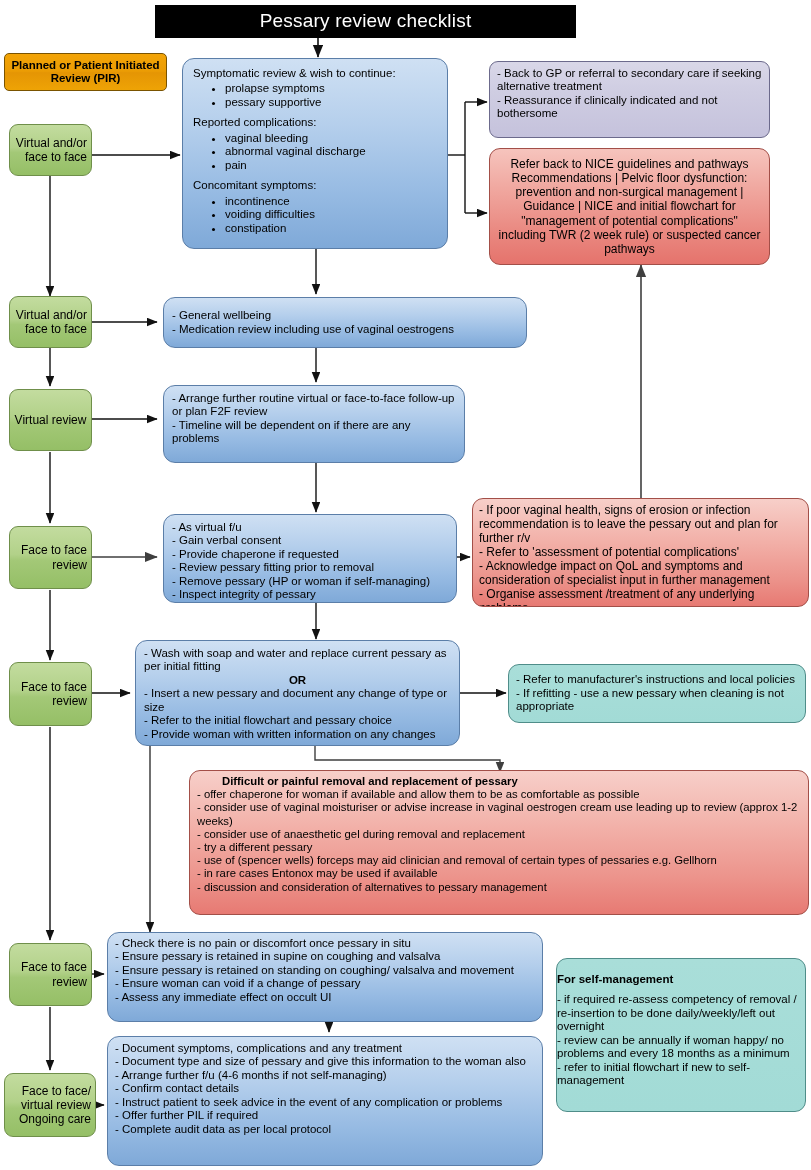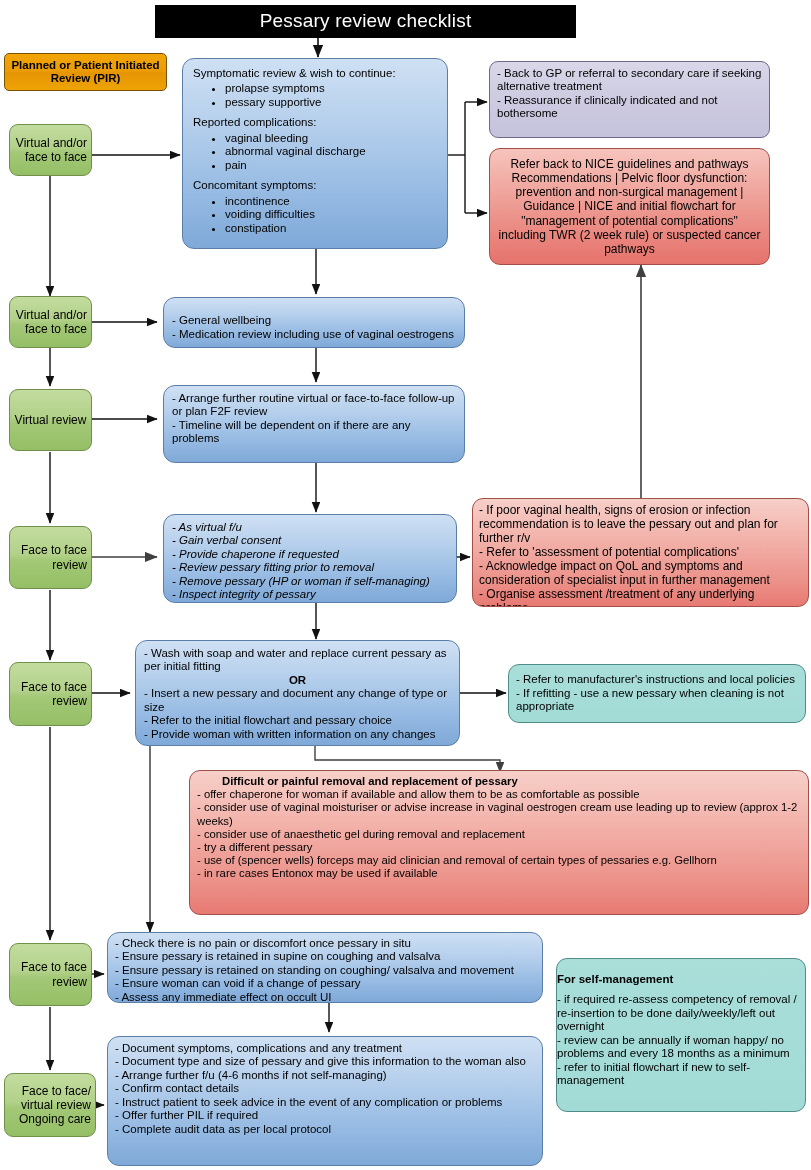--- a/index.html
+++ b/index.html
@@ -224,31 +224,31 @@
 
   <div class="node n-purple" style="left:489px; top:61px; width:281px; height:77px;">
     <p class="line">- Back to GP or referral to secondary care if seeking alternative treatment</p>
     <p class="line">- Reassurance if clinically indicated and not bothersome</p>
   </div>
 
   <div class="node n-red" style="left:489px; top:148px; width:281px; height:117px; display:flex; align-items:center; justify-content:center;">
     <p class="line center">Refer back to NICE guidelines and pathways Recommendations | Pelvic floor dysfunction: prevention and non-surgical management | Guidance | NICE and initial flowchart for "management of potential complications" including TWR (2 week rule) or suspected cancer pathways</p>
   </div>
 
-  <div class="node n-blue" style="left:163px; top:297px; width:302px; height:51px; display:flex; flex-direction:column; justify-content:flex-end;">
+  <div class="node n-blue" style="left:163px; top:297px; width:364px; height:51px; display:flex; flex-direction:column; justify-content:center;">
     <p class="line">- General wellbeing</p>
     <p class="line">- Medication review including use of vaginal oestrogens</p>
   </div>
 
   <div class="node n-blue" style="left:163px; top:385px; width:302px; height:78px;">
     <p class="line">- Arrange further routine virtual or face-to-face follow-up or plan F2F review</p>
     <p class="line">- Timeline will be dependent on if there are any problems</p>
   </div>
 
-  <div class="node n-blue" style="left:163px; top:514px; width:294px; height:89px;font-style:italic;">
+  <div class="node n-blue" style="left:163px; top:514px; width:294px; height:89px;">
     <p class="line">- As virtual f/u</p>
     <p class="line">- Gain verbal consent</p>
     <p class="line">- Provide chaperone if requested</p>
     <p class="line">- Review pessary fitting prior to removal</p>
     <p class="line">- Remove pessary (HP or woman if self-managing)</p>
     <p class="line">- Inspect integrity of pessary</p>
   </div>
 
   <div class="node n-red soft" style="left:472px; top:498px; width:337px; height:109px; padding:4px 6px;">
     <p class="line">- If poor vaginal health, signs of erosion or infection recommendation is to leave the pessary out and plan for further r/v</p>
@@ -271,23 +271,24 @@
   </div>
 
   <div class="node n-red soft" style="left:189px; top:770px; width:620px; height:145px; padding:4px 7px; font-size:11.3px;">
     <p class="line bold" style="padding-left:25px;">Difficult or painful removal and replacement of pessary</p>
     <p class="line">- offer chaperone for woman if available  and allow them to be as comfortable as possible</p>
     <p class="line"> - consider use of vaginal moisturiser or advise increase in vaginal oestrogen cream use leading up to review (approx 1-2 weeks)</p>
     <p class="line"> - consider use of anaesthetic gel during removal and replacement</p>
     <p class="line"> - try a different pessary</p>
     <p class="line"> - use of (spencer wells) forceps may aid clinician and removal of certain types of pessaries e.g. Gellhorn</p>
     <p class="line"> -  in rare cases Entonox may be used if available</p>
-  </div>
-
-  <div class="node n-blue" style="left:107px; top:932px; width:436px; height:71px; padding:4px 7px;">
+    <p class="line"> - discussion and consideration of alternatives to pessary management</p>
+  </div>
+
+  <div class="node n-blue" style="left:107px; top:932px; width:436px; height:90px; padding:4px 7px;">
     <p class="line">- Check there is no pain or discomfort once pessary in situ</p>
     <p class="line">- Ensure pessary is retained in supine on coughing and valsalva</p>
     <p class="line"> - Ensure pessary is retained on standing on coughing/ valsalva and movement</p>
     <p class="line">- Ensure woman can void if a change of pessary</p>
     <p class="line"> - Assess any immediate effect on occult UI</p>
   </div>
 
   <div class="node n-teal" style="left:556px; top:958px; width:250px; height:154px; padding:14px 0;">
     <p class="line bold">For self-management</p>
     <div class="gap"></div>

